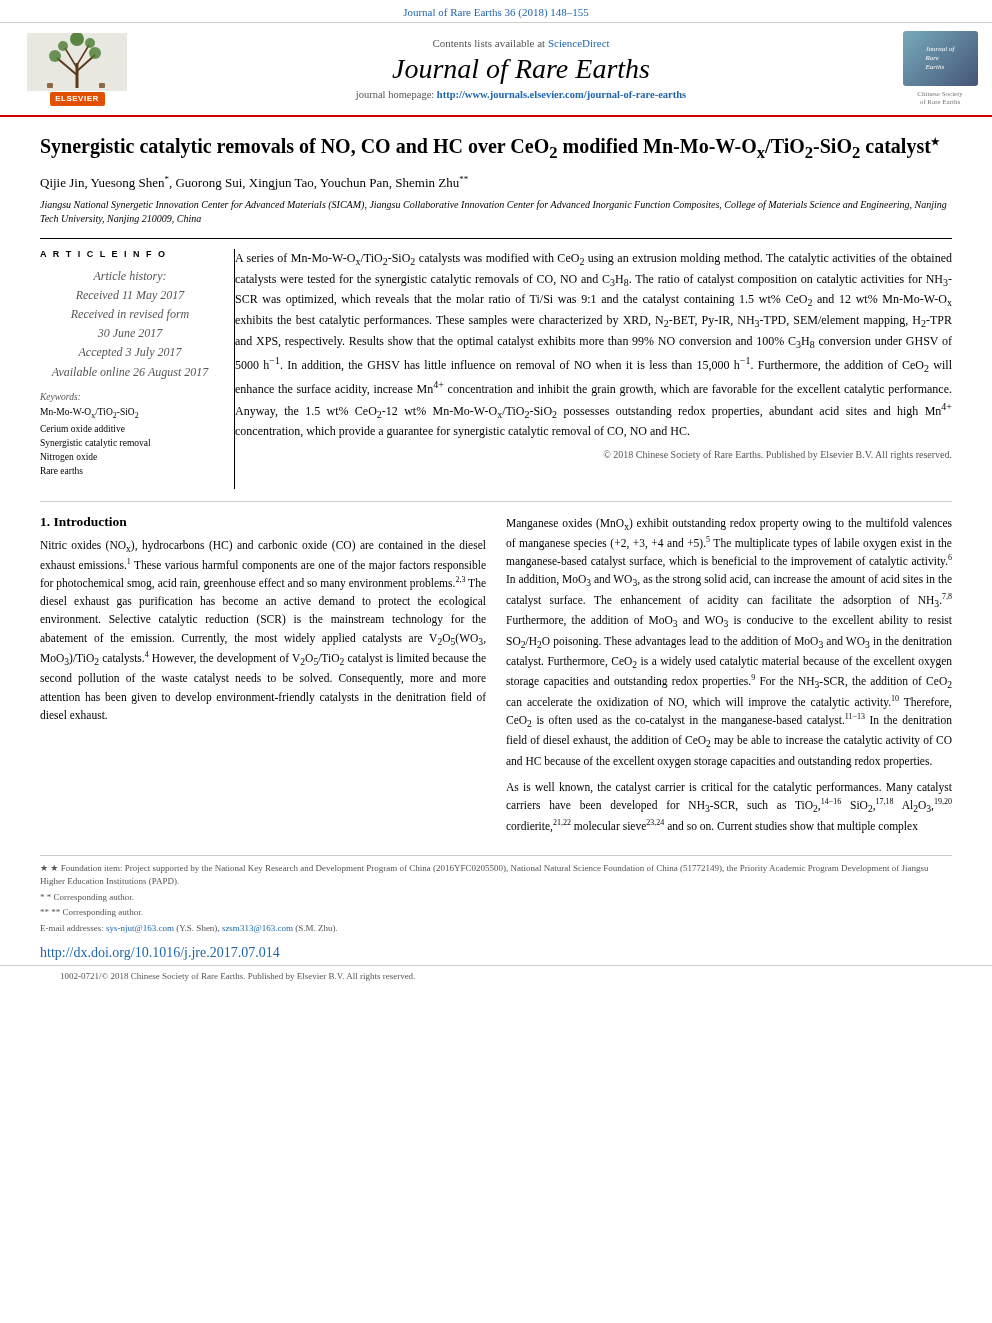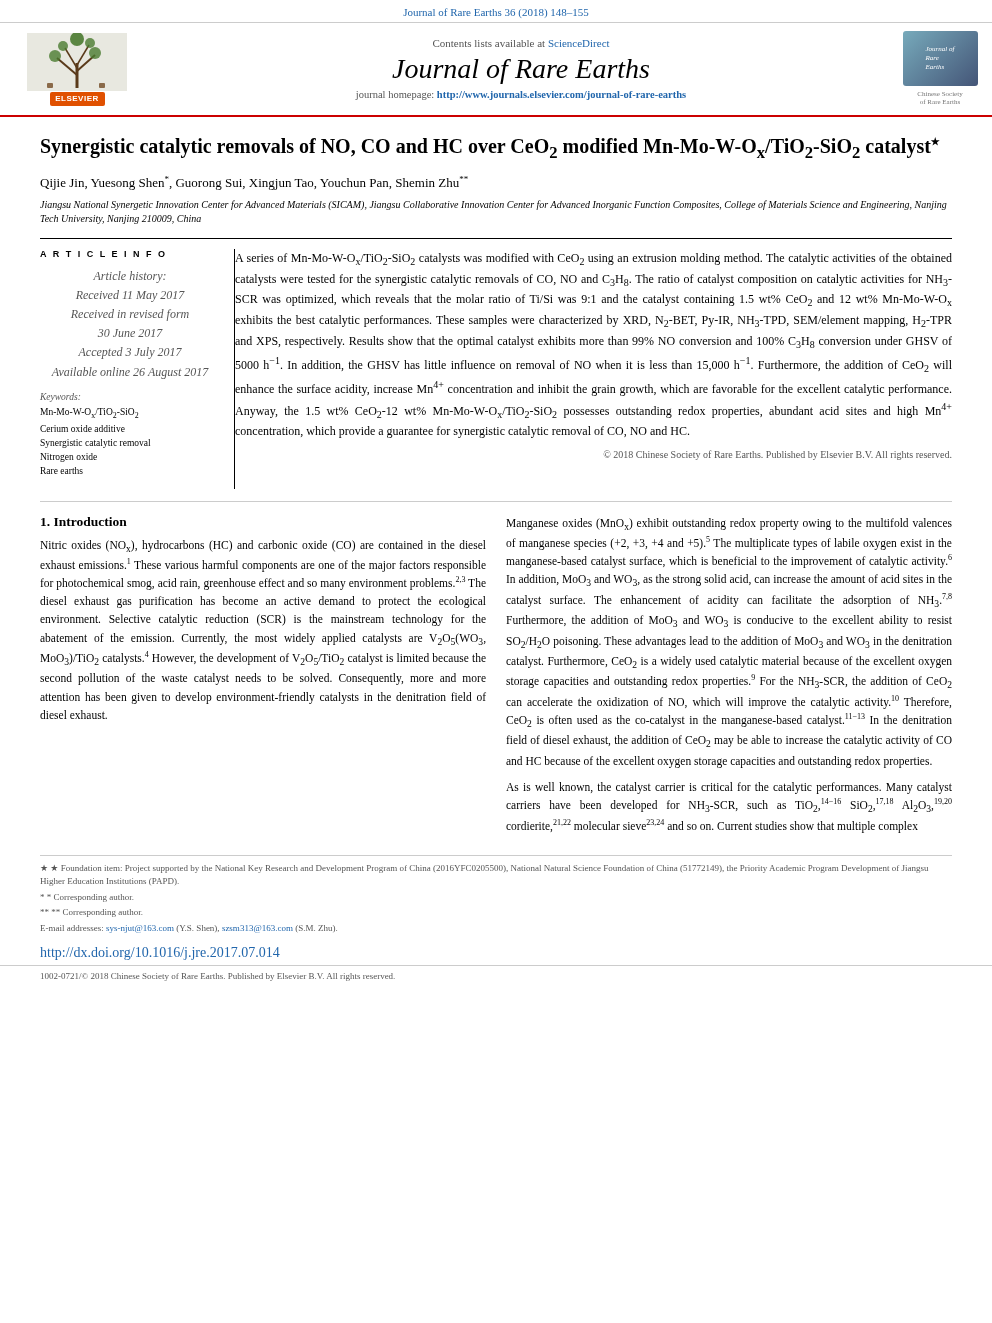--- a/index.html
+++ b/index.html
@@ -241,21 +241,21 @@
     
     .doi-line {
       padding: 4px 40px;
       font-size: 14px;
       color: #2166ac;
     }
 
     
     .bottom-bar {
       border-top: 1px solid #ccc;
-      padding: 5px 40px;
+      padding: 5px 60px;
       font-size: 9px;
       color: #555;
       background: #fff;
     }
 
     
     .elsevier-icon {
       width: 55px;
       height: 14px;
       background: #e05000;

